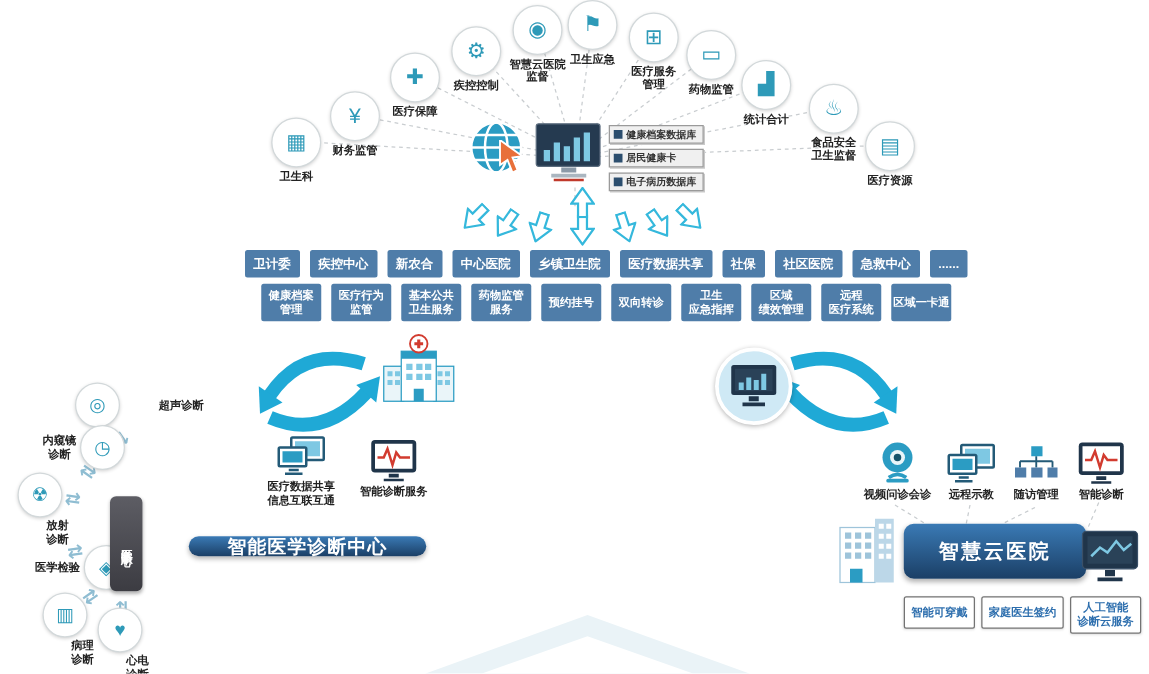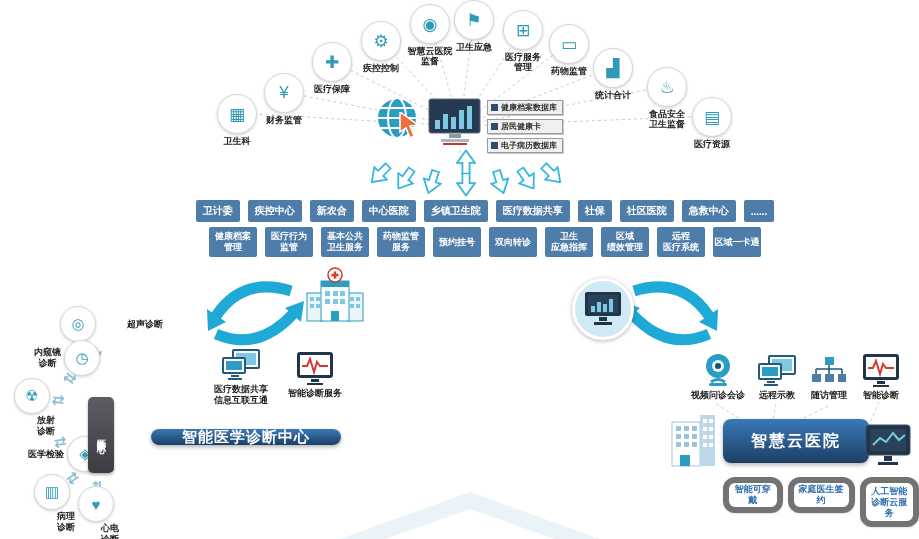--- a/index.html
+++ b/index.html
@@ -46,21 +46,21 @@
   .slabel{font-size:9px;font-weight:bold;color:#222;line-height:1.2;text-align:center;white-space:pre-line;padding-left:28px;}
   .device{position:absolute;left:88px;top:397px;width:26px;height:76px;background:linear-gradient(#5d5d64,#3c3c42);
           border-radius:5px;display:flex;align-items:center;justify-content:center;z-index:2;
           box-shadow:0 2px 3px rgba(0,0,0,.3);}
   .device span{writing-mode:vertical-rl;text-orientation:upright;color:#fff;font-size:9px;font-weight:bold;letter-spacing:1px;}
   .feature{position:absolute;display:flex;flex-direction:column;align-items:center;z-index:2;}
   .flabel{margin-top:2px;font-size:9px;font-weight:bold;color:#222;text-align:center;line-height:1.2;white-space:pre-line;}
   .darr{position:absolute;color:#8fbdd2;font-weight:bold;font-size:15px;line-height:1;z-index:1;}
   
   .rbtns{position:absolute;left:723px;top:477px;display:flex;gap:5px;align-items:flex-start;z-index:2;}
-  .rbtn{background:#fff;border:6px solid #737373;color:#2e6fae;font-size:9px;font-weight:bold;border-radius:12px;
+  .rbtn{background:#fff;border:1px solid #737373;color:#2e6fae;font-size:9px;font-weight:bold;border-radius:2px;
         display:flex;align-items:center;justify-content:center;text-align:center;white-space:pre-line;
         padding:3px 5px;line-height:1.2;box-shadow:0 1px 2px rgba(0,0,0,.12);}
 </style>
 </head>
 <body>
 
 <div class="stage">
 
   <svg class="layer z0" width="919" height="539">
     <polygon points="340,539 470,492 600,539" fill="#eaf3f7" stroke="none"></polygon>

